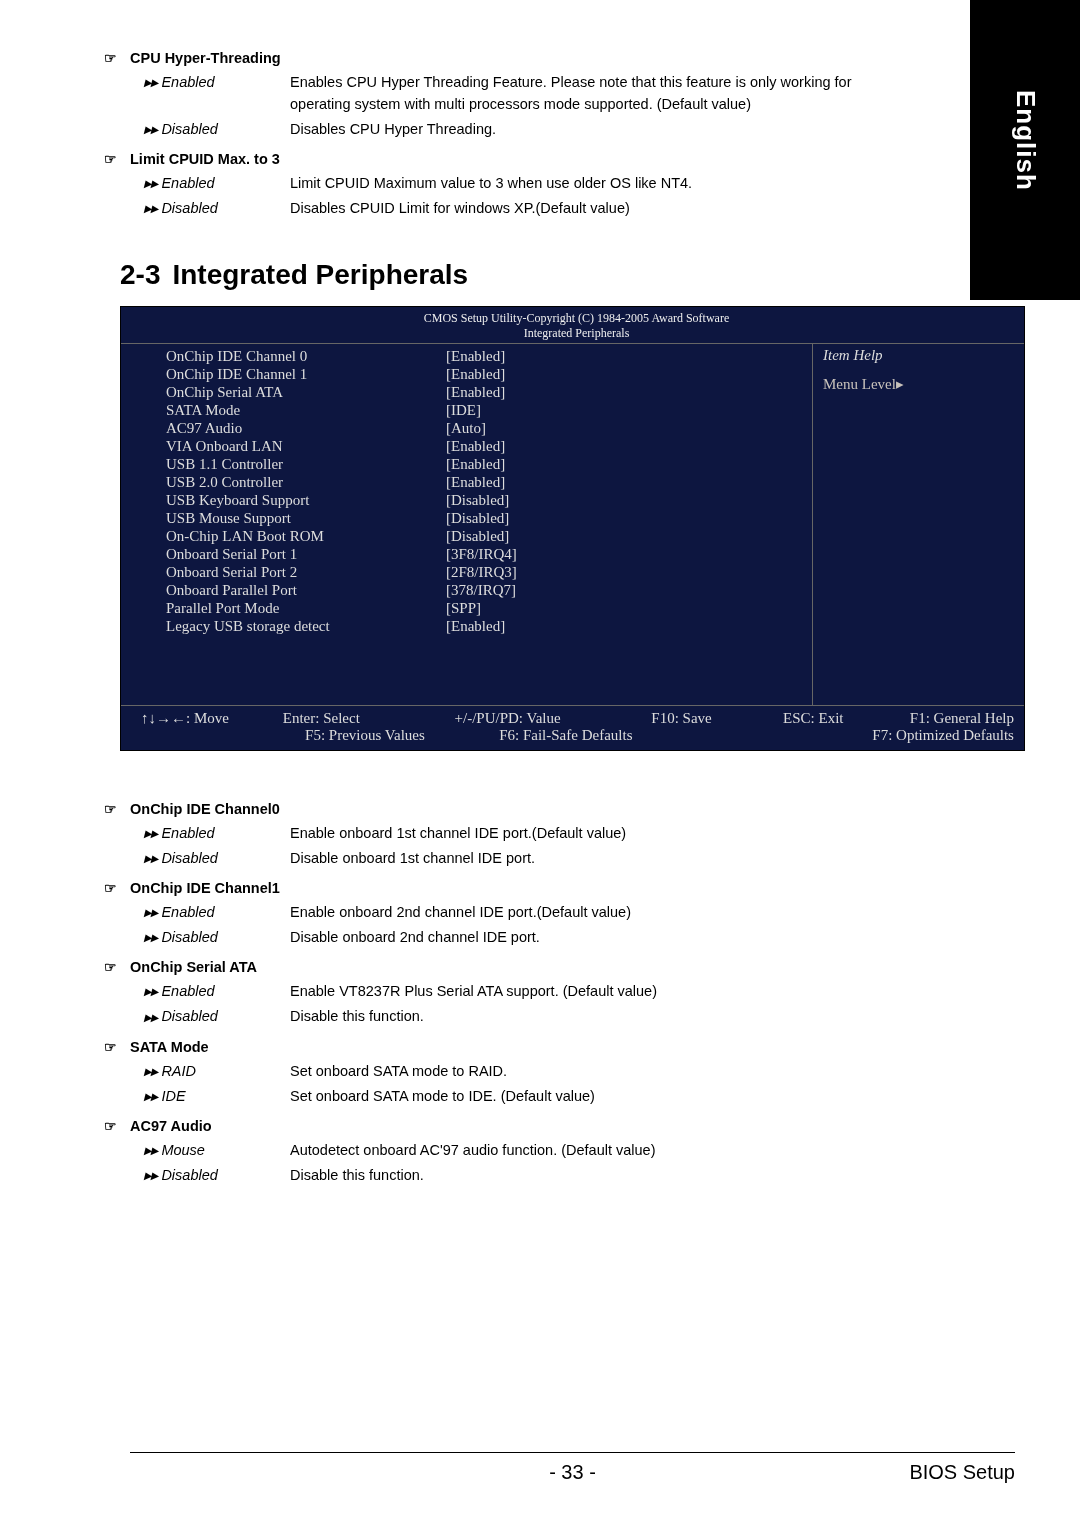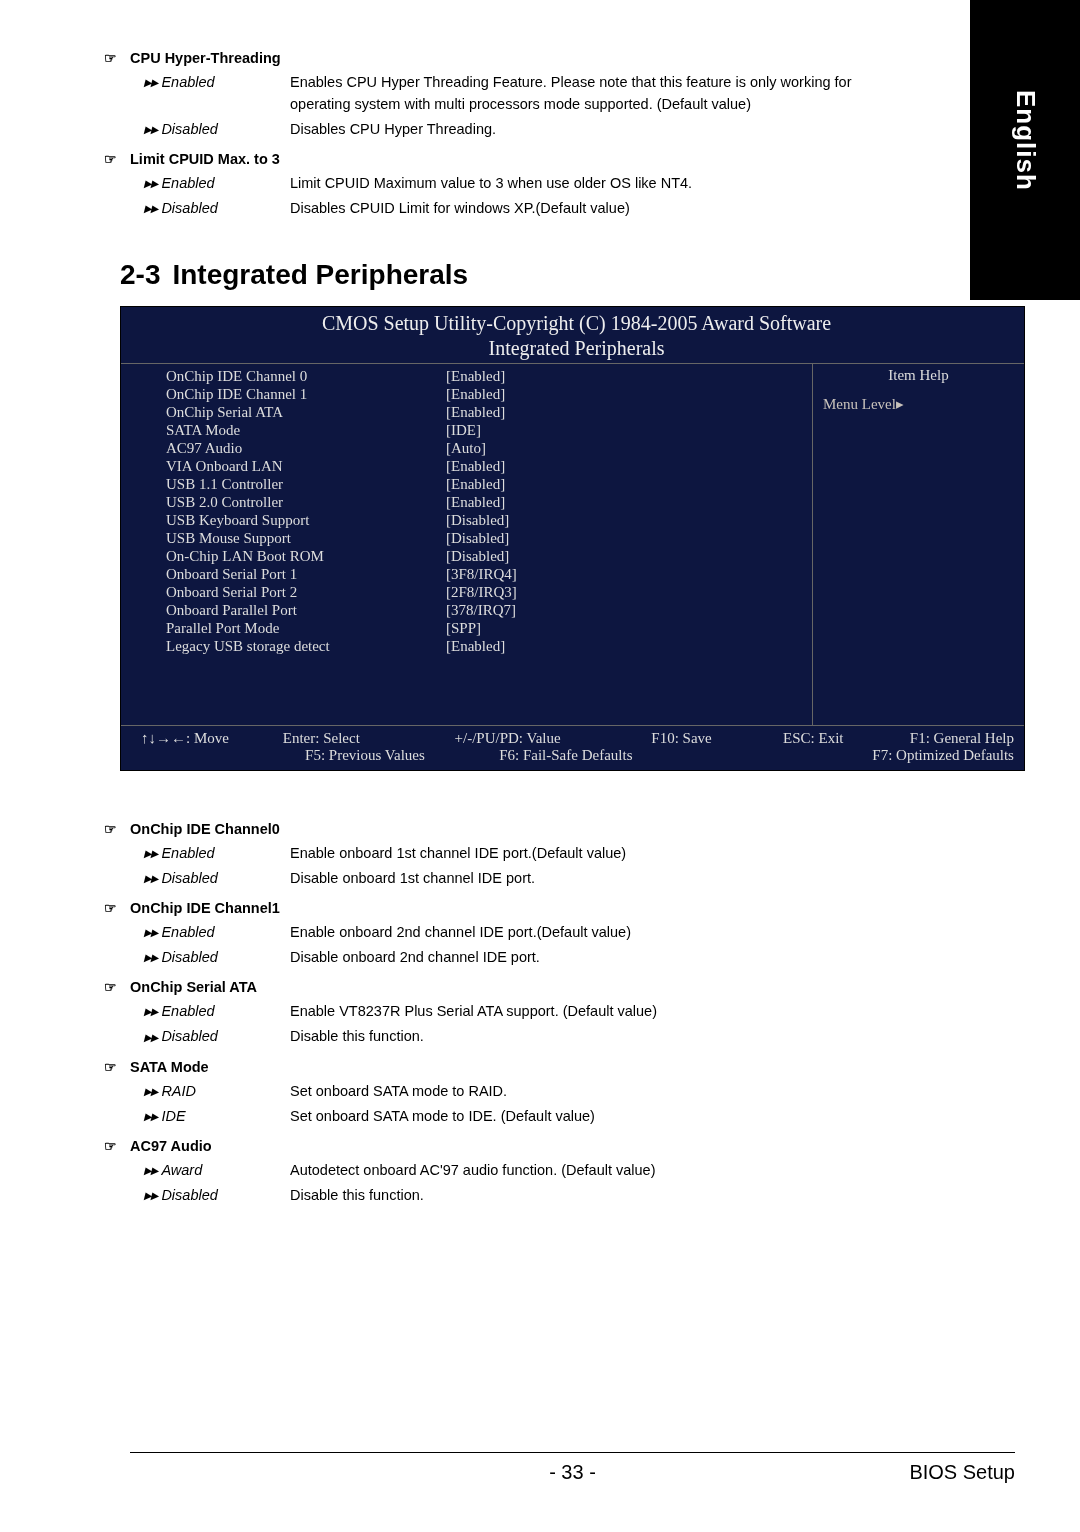--- a/index.html
+++ b/index.html
@@ -85,21 +85,21 @@
   .bios-box {
     border: 1px solid #000;
     margin-left: -10px;
     margin-right: 0;
     background: linear-gradient(to right, #0d1640, #0d1640);
   }
   .bios-header {
     color: #eee;
     text-align: center;
     font-family: "Times New Roman", serif;
-    font-size: 20px;
+    font-size: 12px;
     padding: 4px 0 2px 8px;
     line-height: 1.25;
     border-bottom: 1px solid #666;
   }
   .bios-body {
     display: flex;
     color: #ddd;
     font-family: "Times New Roman", serif;
     font-size: 15px;
     border-bottom: 1px solid #666;
@@ -113,21 +113,21 @@
     width: 212px;
     border-left: 1px solid #666;
     padding: 3px 10px;
   }
   .bios-row {
     display: flex;
     line-height: 1.2;
   }
   .bios-row .k { width: 280px; }
   .bios-row .v { }
-  .bios-right .help-title { text-align: center; }
+  .bios-right .help-title { text-align: left; font-style: italic; }
   .bios-right .menu-level { color: #c8c2bb; margin-top: 11px; }
   .bios-footer {
     color: #ddd;
     font-family: "Times New Roman", serif;
     font-size: 15px;
     padding: 4px 10px 6px 20px;
   }
   .bios-footer .fr {
     display: flex;
     justify-content: space-between;
@@ -356,21 +356,21 @@
           <div class="opt-desc">Set onboard SATA mode to IDE. (Default value)</div>
         </div>
     </div>
 
     <div class="opt-block">
       <div class="opt-title">
           <span class="sigma">☞</span>
           <span>AC97 Audio</span>
         </div>
       <div class="opt-row">
-          <div class="opt-label"><span class="arrows">▶▶</span><span>Award</span></div>
+          <div class="opt-label"><span class="arrows">▶▶</span><span>Mouse</span></div>
           <div class="opt-desc">Autodetect onboard AC'97 audio function. (Default value)</div>
         </div>
       <div class="opt-row">
           <div class="opt-label"><span class="arrows">▶▶</span><span>Disabled</span></div>
           <div class="opt-desc">Disable this function.</div>
         </div>
     </div>
 
   </div>
 

